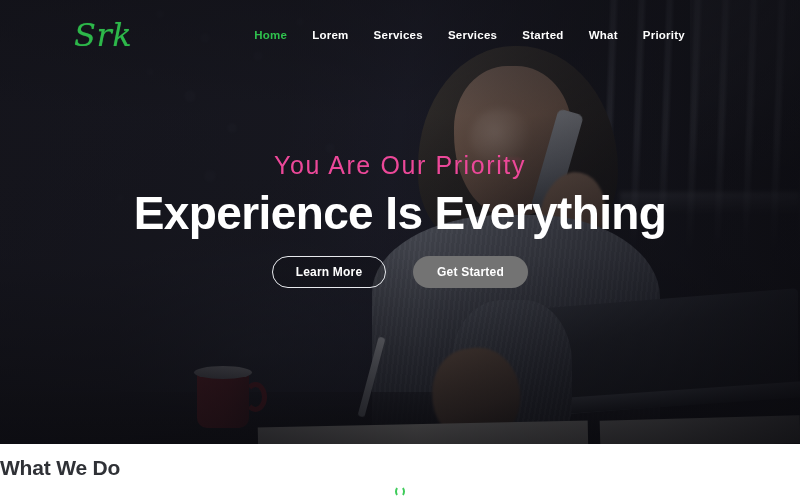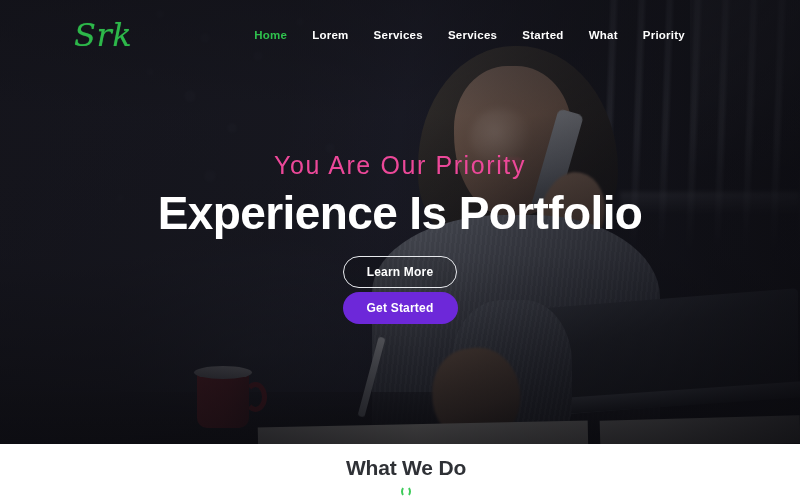--- a/index.html
+++ b/index.html
@@ -264,21 +264,21 @@
   }
   .hero-text {
     margin-top:13px;
     color:#d6d9de;
     font-size:11.5px;
     font-weight:300;
     letter-spacing:.65px;
   }
   .hero-btns {
     margin-top:19px;
-    display:flex; justify-content:center; align-items:center; gap:4px;flex-direction:column;
+    display:flex; justify-content:center; align-items:center; gap:27px;
   }
   .btn {
     display:inline-flex; align-items:center; justify-content:center;
     height:32px;
     border-radius:16px;
     font-size:12px;
     font-weight:bold;
     letter-spacing:.2px;
     cursor:pointer;
     text-decoration:none;
@@ -287,31 +287,29 @@
   .btn-outline {
     width:114px;
     color:#ffffff;
     border:1.6px solid #e8eaee;
     background:rgba(0,0,0,.10);
   }
   .btn-primary {
     width:115px;
     color:#ffffff;
     border:none;
-    background:#6d28d9;
+    background:#737373;
   }
 
   
   #section-what {
     position:relative;
     width:800px;
     height:56px;
     background:#ffffff;
-    text-align:center;
-    padding-left:12px;
   }
   .section-title {
     padding-top:12px;
     color:#2f3136;
     font-size:21px;
     font-weight:bold;
     letter-spacing:-0.2px;
   }
   .section-divider {
     margin:6px auto 0;
@@ -365,21 +363,21 @@
       <a href="#">Services</a>
       <a href="#">Services</a>
       <a href="#">Started</a>
       <a href="#">What</a>
       <a href="#">Priority</a>
     </nav>
   </header>
 
   <div class="hero-copy">
     <div class="hero-sub">You Are Our Priority</div>
-    <h1 class="hero-title">Experience Is Portfolio</h1>
+    <h1 class="hero-title">Experience Is Everything</h1>
     <div class="hero-btns">
       <a href="#" class="btn btn-outline">Learn More</a>
       <a href="#" class="btn btn-primary">Get Started</a>
     </div>
   </div>
 </section>
 
 <section id="section-what">
   <h2 class="section-title">What We Do</h2>
   <div class="section-divider"></div>

